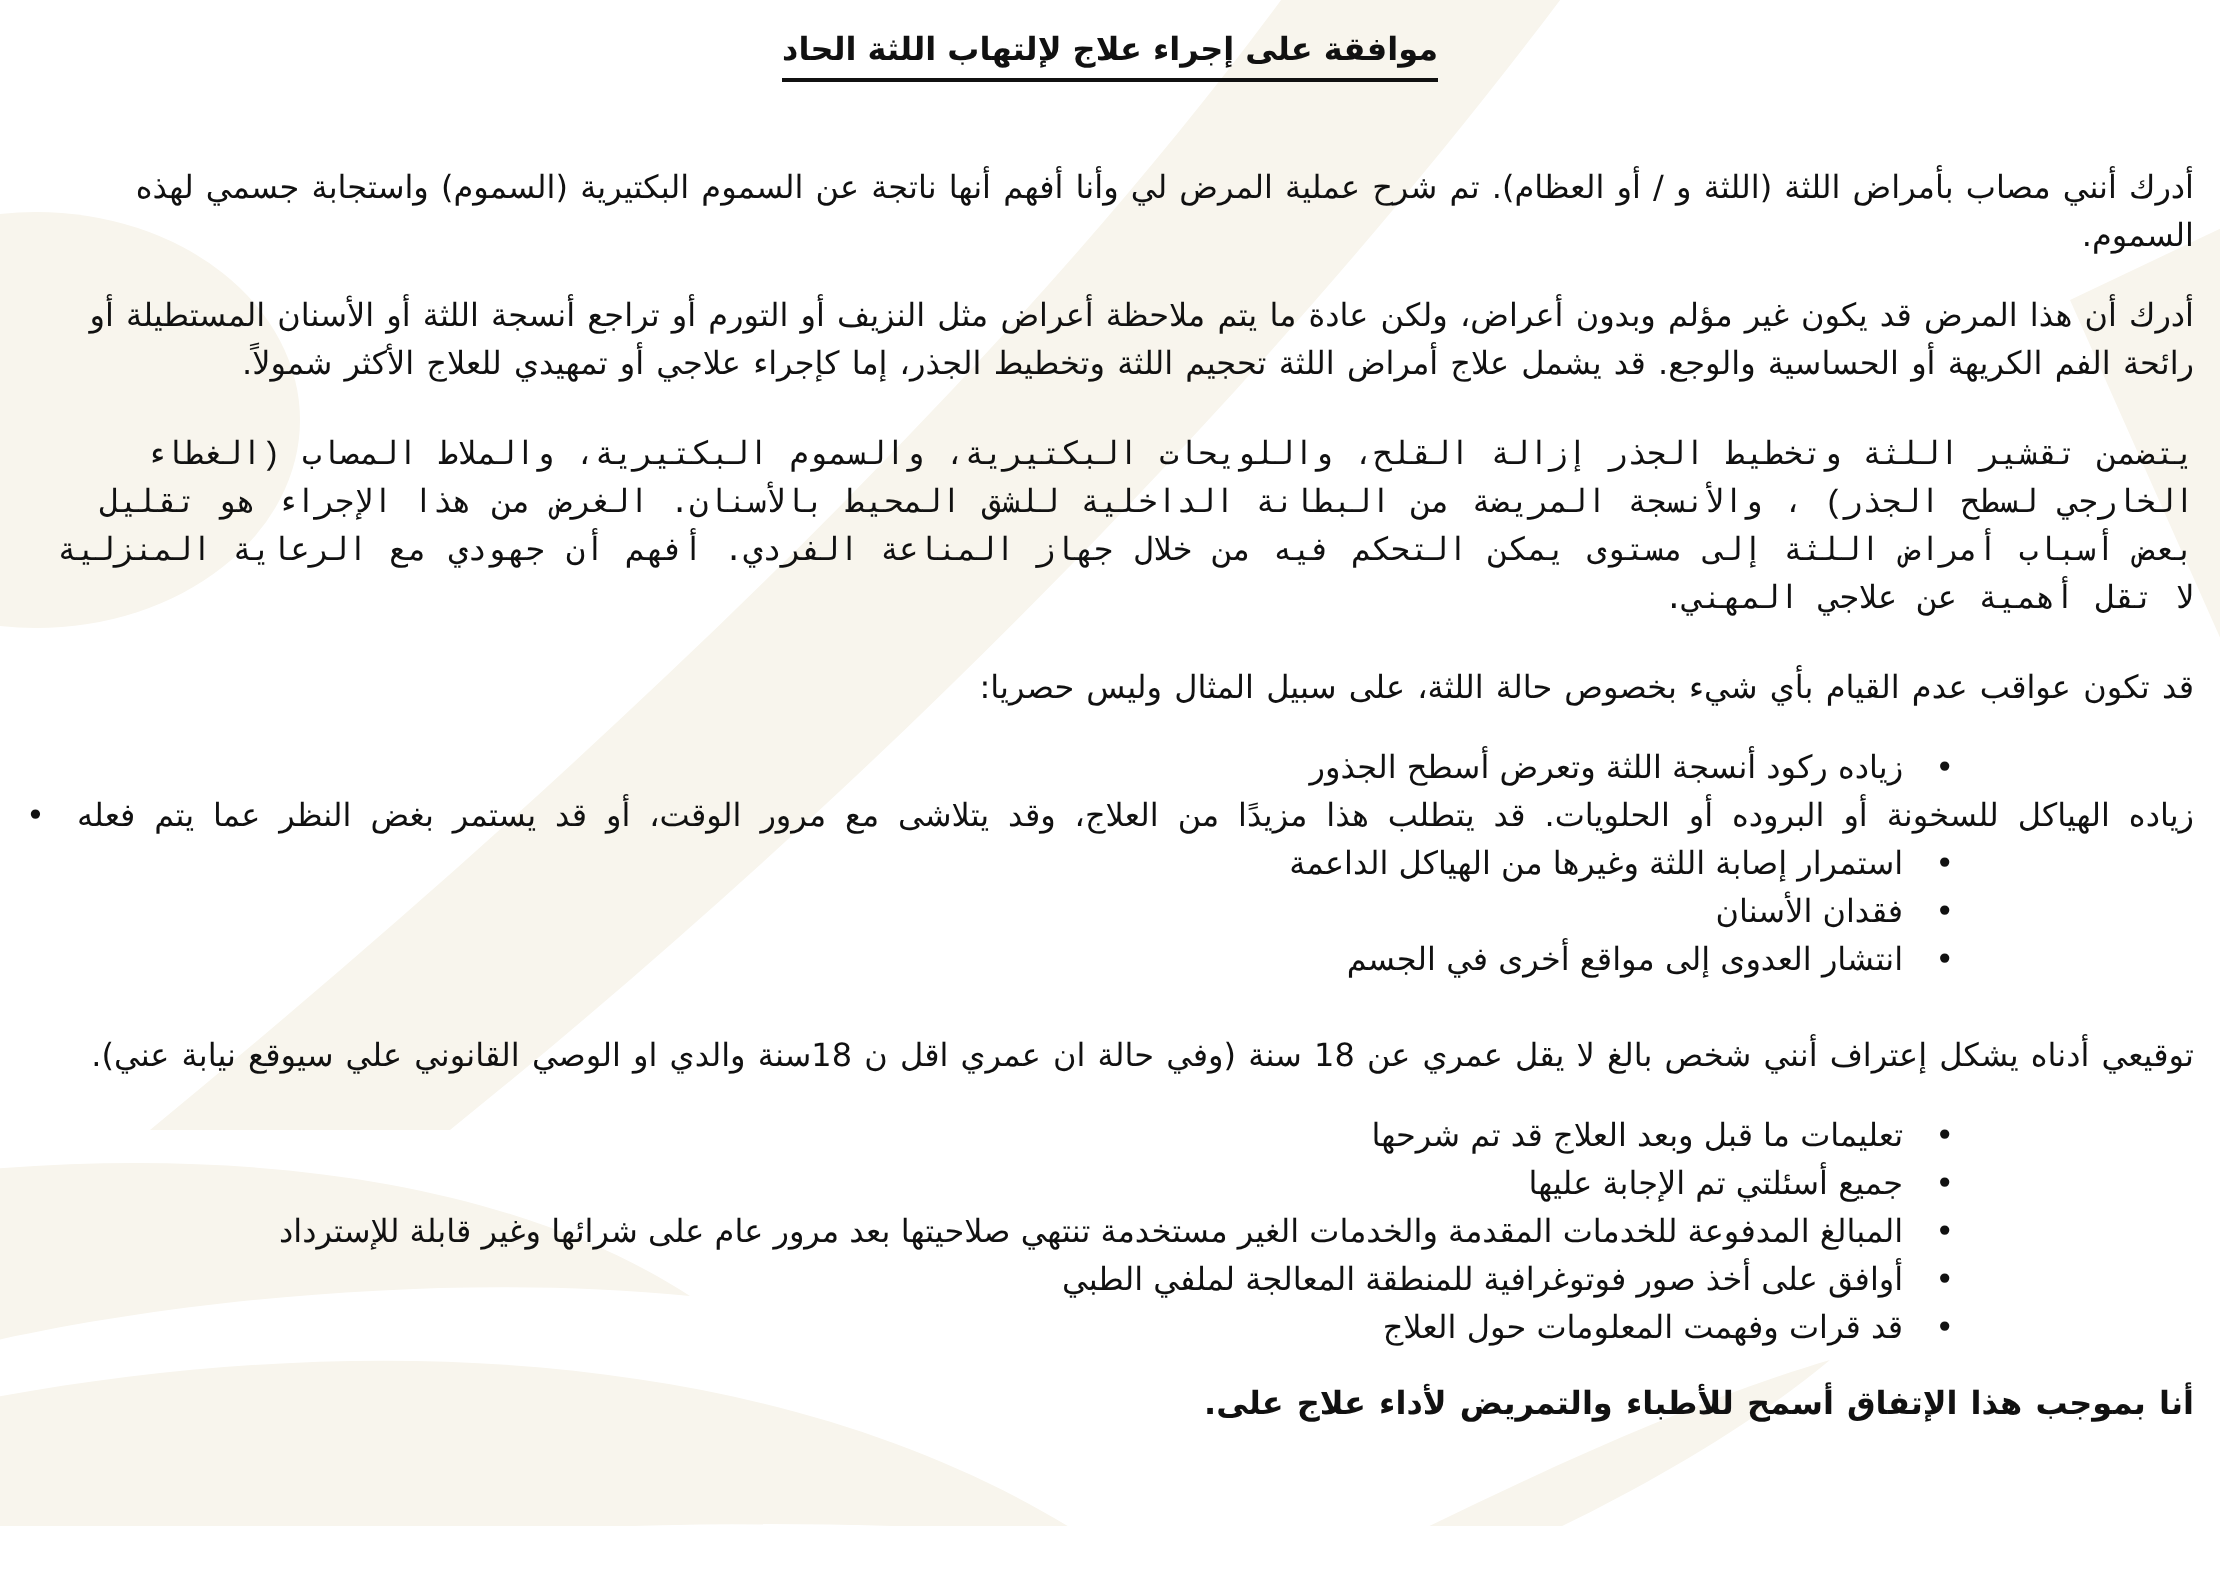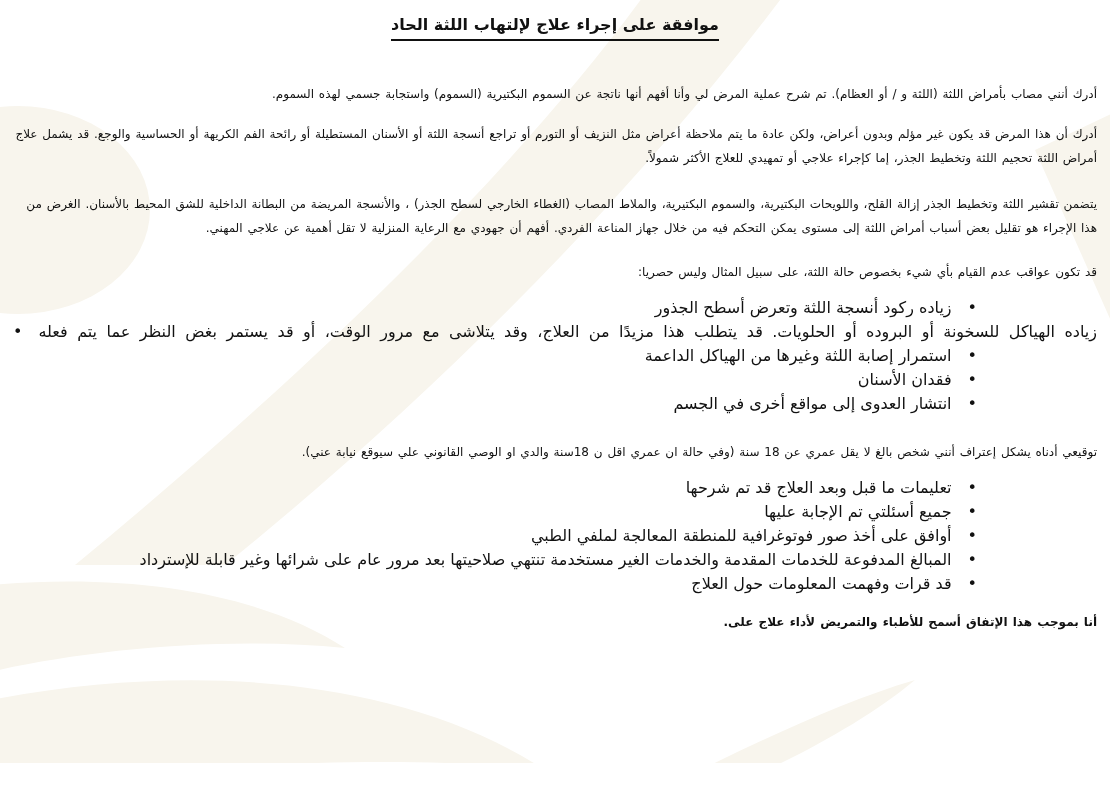--- a/index.html
+++ b/index.html
@@ -35,28 +35,28 @@
   }
   .title-text {
     display: inline-block;
     font-size: 16px;
     font-weight: 700;
     border-bottom: 2px solid #111111;
     padding-bottom: 3px;
     line-height: 22px;
   }
   .para {
-    font-size: 12px;
+    font-size: 16px;
     line-height: 24px;
     text-align: right;
     word-spacing: 1px;
   }
   .p1 { margin-top: 41px; }
   .p2 { margin-top: 16px; }
-  .p3 { margin-top: 22px; }
+  .p3 { margin-top: 22px; font-family: Liberation Mono, monospace; }
   .p-intro { margin-top: 20px; }
   .p-sign { margin-top: 24px; }
   .p-close { margin-top: 14px; font-weight: bold; }
   .blist {
     margin: 0;
     padding: 0;
   }
   .list-item {
     font-size: 16px;
     line-height: 24px;
@@ -125,24 +125,24 @@
     <p class="para p-sign">توقيعي أدناه يشكل إعتراف أنني شخص بالغ لا يقل عمري عن 18 سنة (وفي حالة ان عمري اقل ن 18سنة والدي او الوصي القانوني علي سيوقع نيابة عني).</p>
 
     <div class="blist">
       <div class="list-item">
         <span class="bullet">•</span><span>تعليمات ما قبل وبعد العلاج قد تم شرحها</span>
       </div>
       <div class="list-item">
         <span class="bullet">•</span><span>جميع أسئلتي تم الإجابة عليها</span>
       </div>
       <div class="list-item">
-        <span class="bullet">•</span><span>أوافق على أخذ صور فوتوغرافية للمنطقة المعالجة لملفي الطبي</span>
+        <span class="bullet">•</span><span>المبالغ المدفوعة للخدمات المقدمة والخدمات الغير مستخدمة تنتهي صلاحيتها بعد مرور عام على شرائها وغير قابلة للإسترداد</span>
       </div>
       <div class="list-item">
-        <span class="bullet">•</span><span>المبالغ المدفوعة للخدمات المقدمة والخدمات الغير مستخدمة تنتهي صلاحيتها بعد مرور عام على شرائها وغير قابلة للإسترداد</span>
+        <span class="bullet">•</span><span>أوافق على أخذ صور فوتوغرافية للمنطقة المعالجة لملفي الطبي</span>
       </div>
       <div class="list-item">
         <span class="bullet">•</span><span>قد قرات وفهمت المعلومات حول العلاج</span>
       </div>
     </div>
 
     <p class="para p-close">أنا بموجب هذا الإتفاق أسمح للأطباء والتمريض لأداء علاج على.</p>
 
   </div>
 </div>

